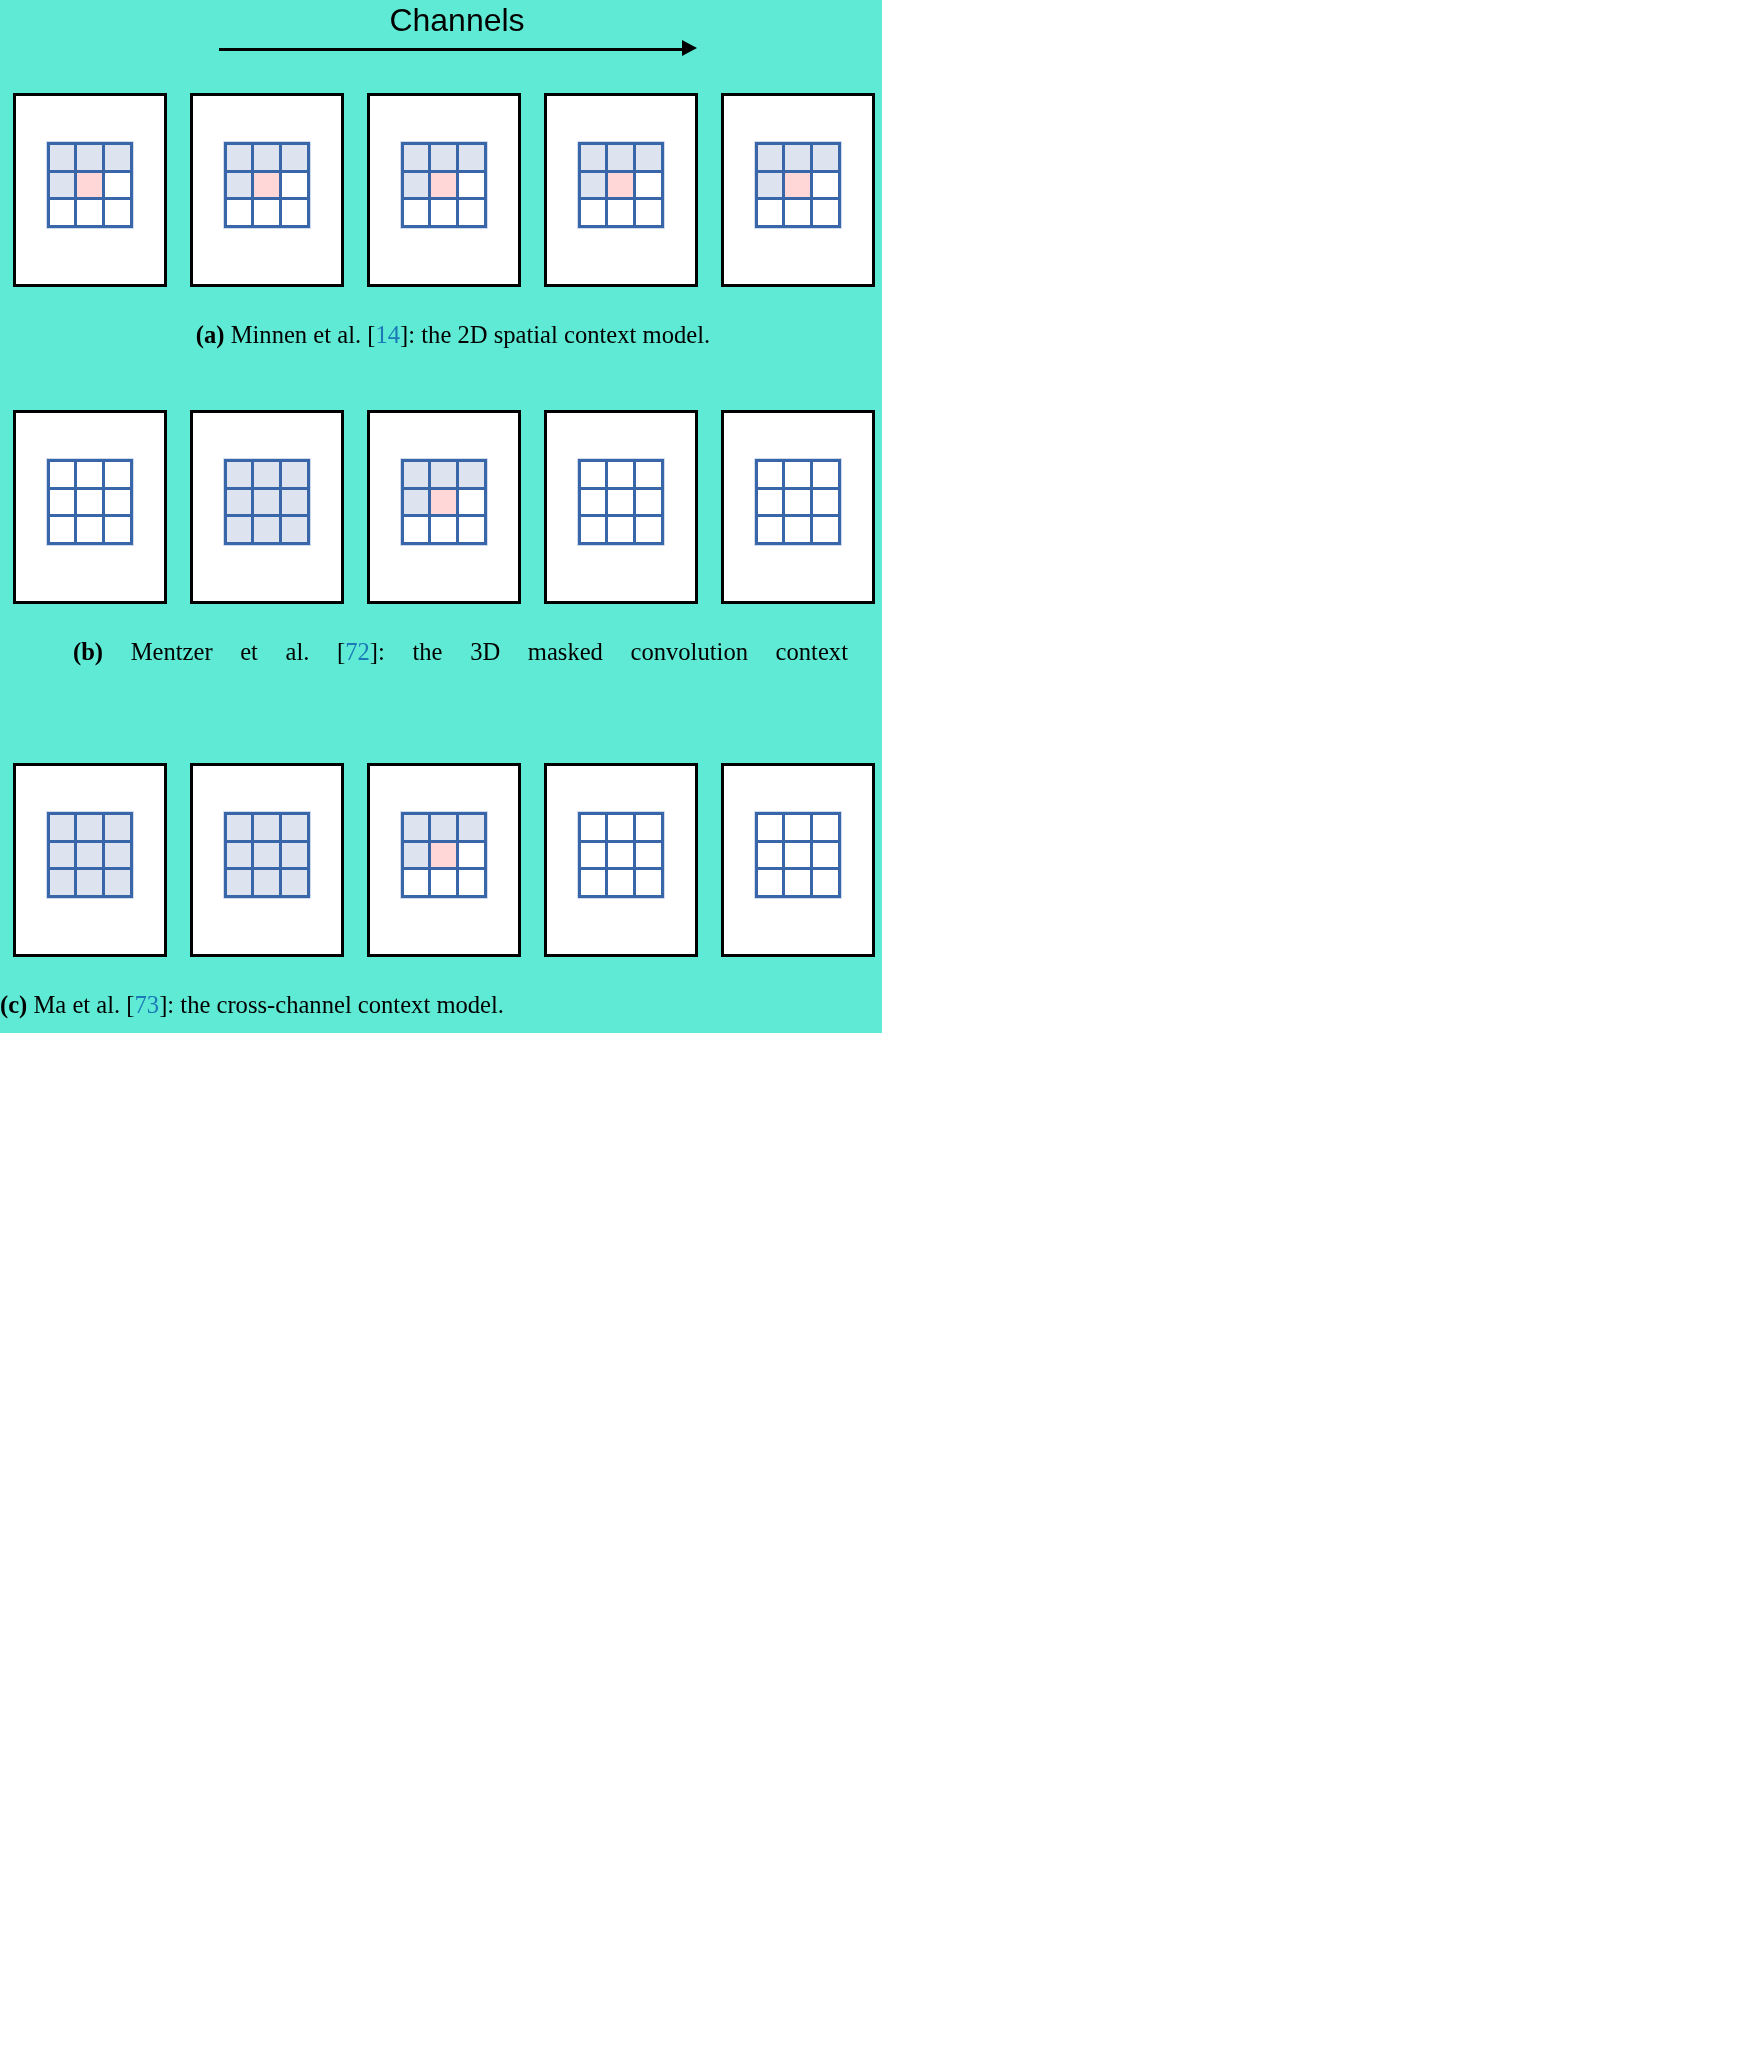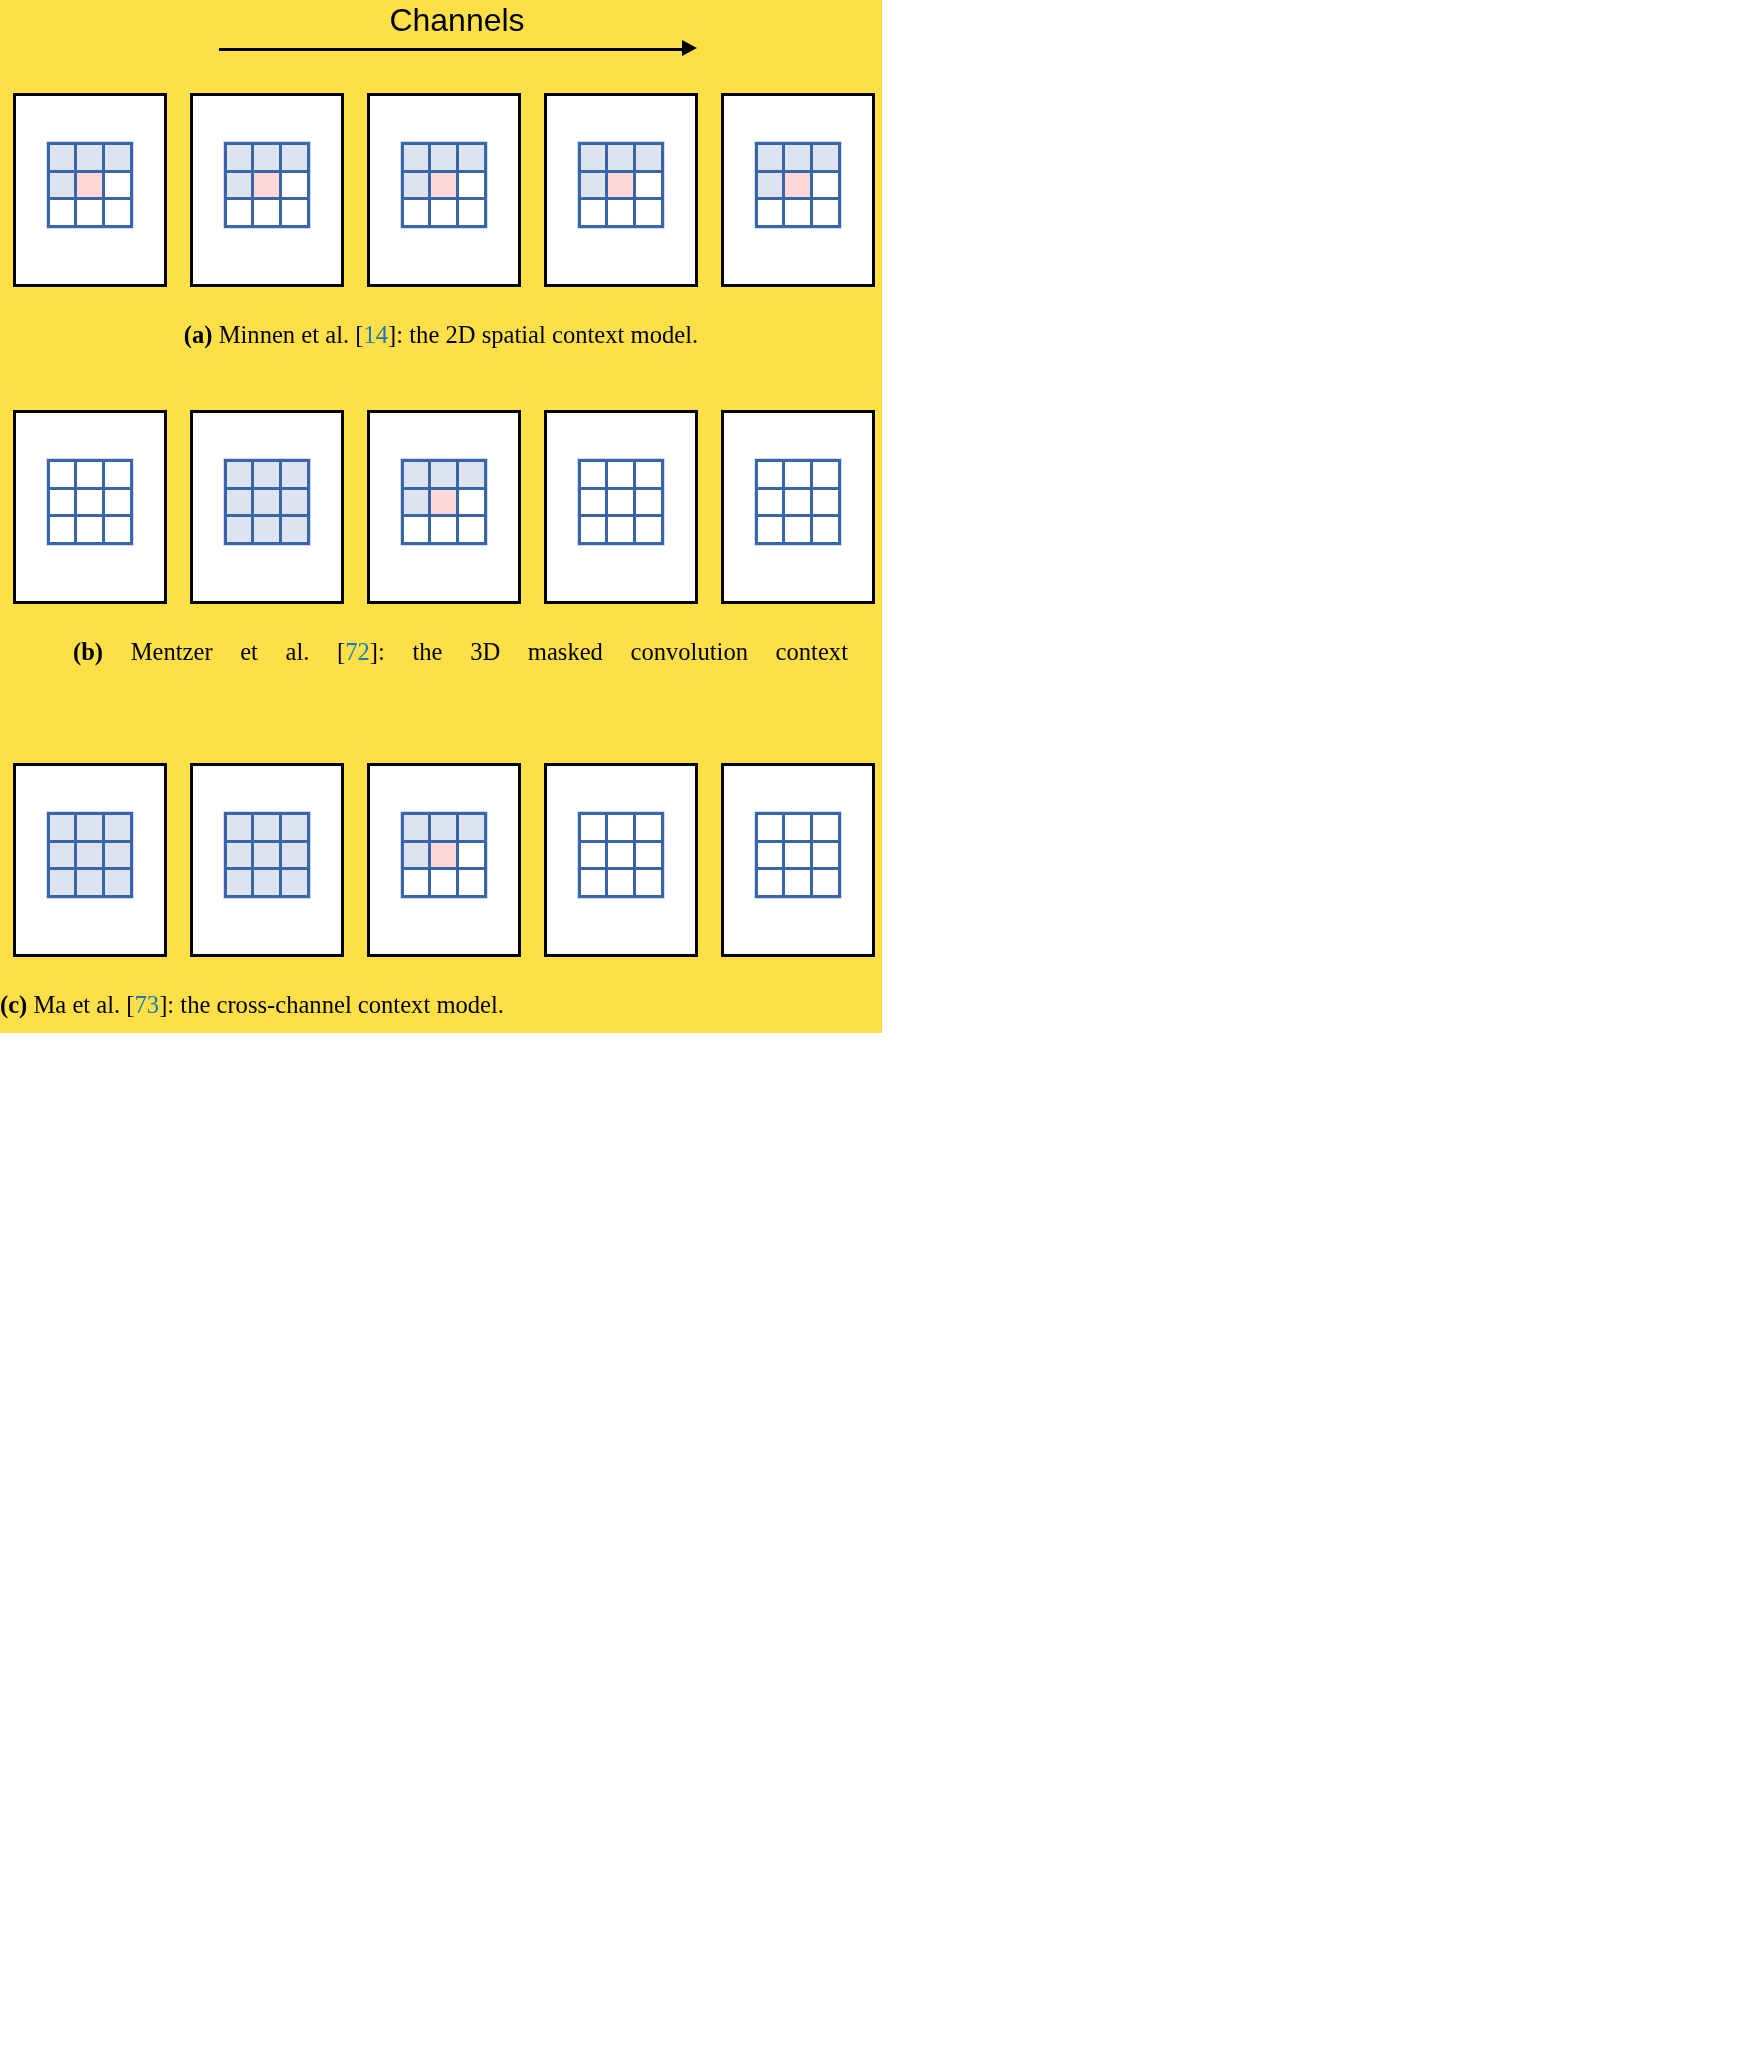--- a/index.html
+++ b/index.html
@@ -1,16 +1,16 @@
 <!DOCTYPE html>
 <html style="font-size:12.7px"><head>
 <meta charset="utf-8">
 <style>
   html,body{margin:0;padding:0;background:#ffffff;}
-  .page{position:relative;width:882px;height:1033px;background:#fde047;
+  .page{position:relative;width:882px;height:1033px;background:#5eead4;
         font-family:"Liberation Serif",serif;color:#000;overflow:hidden;}
 
   
   .channels-title{position:absolute;top:1.6px;left:0;width:914px;text-align:center;
         font-family:"Liberation Sans",sans-serif;font-size:32px;font-weight:500;color:#000;}
   .arrow-line{position:absolute;top:48px;left:219px;width:464px;height:3.2px;background:#000;}
   .arrow-head{position:absolute;top:40px;left:682px;width:0;height:0;
         border-left:15px solid #000;border-top:8.7px solid transparent;border-bottom:8.7px solid transparent;}
 
   
@@ -27,21 +27,21 @@
         box-shadow:0 0 0 0.8px rgba(150,175,215,0.55);}
   .cell{width:100%;height:100%;}
   .cell-b{background:#dde4f0;}
   .cell-p{background:#ffd7d7;}
   .cell-w{background:#ffffff;}
 
   
   .caption{position:absolute;font-size:24.6px;line-height:41px;color:#000;}
   .caption .label{font-weight:bold;}
   .cite{color:#1b79b8;}
-  .caption-a{top:314px;left:0;width:882px;text-align:center;}
+  .caption-a{top:314px;left:12px;width:882px;text-align:center;}
   .caption-b{top:631px;left:73px;width:775px;}
   .caption-b .just{text-align:justify;text-align-last:justify;}
   .caption-b .line2{text-align:left;}
   .caption-c{top:984px;left:0;width:882px;}
 </style>
 </head>
 <body>
 
 <div class="page">
 

